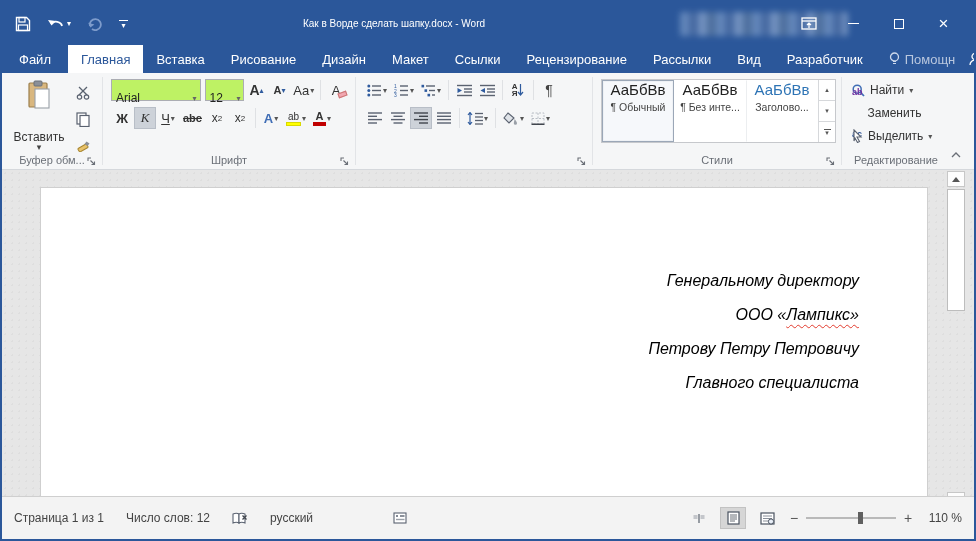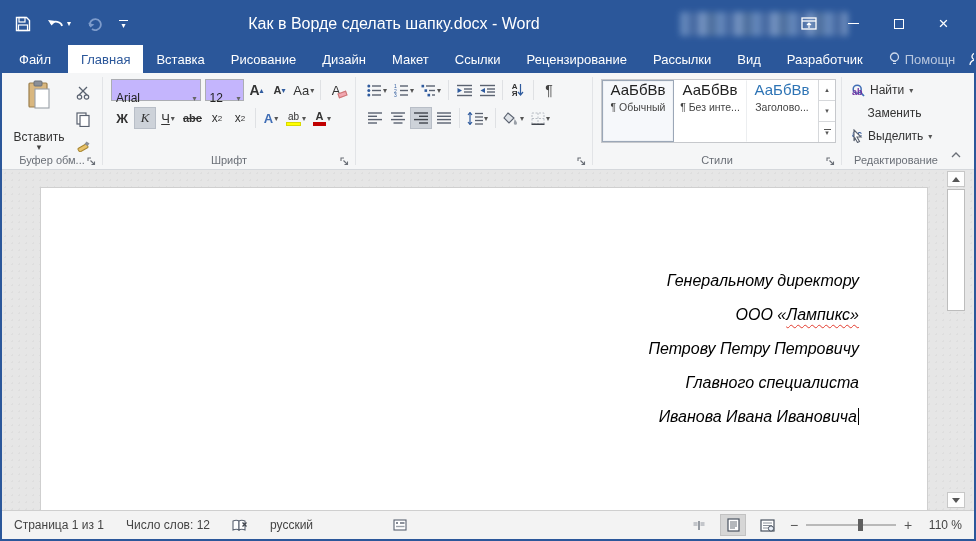--- a/index.html
+++ b/index.html
@@ -5,21 +5,21 @@
   html,body{margin:0;padding:0;background:#9aa3ad;font-family:"Liberation Sans","DejaVu Sans",sans-serif;}
   *{box-sizing:border-box;}
   .window{position:relative;width:976px;height:541px;background:#e6e6e6;border:2px solid #2b579a;overflow:hidden;}
 
   
   .titlebar{position:absolute;left:0;top:0;right:0;height:43px;background:#2b579a;}
   .tabrow{position:absolute;left:0;top:43px;right:0;height:28px;background:#2b579a;display:flex;align-items:stretch;}
   .circuit{position:absolute;left:0;top:0;pointer-events:none;opacity:.55;}
   .qat{position:absolute;left:10px;top:0;height:43px;display:flex;align-items:center;gap:10px;z-index:3;}
   .qat .btn{display:flex;align-items:center;gap:2px;padding:3px;cursor:default;}
-  .title{position:absolute;left:0;right:18px;top:0;height:43px;display:flex;align-items:center;justify-content:center;color:#ffffff;font-size:16px;z-index:2;pointer-events:none;}
+  .title{position:absolute;left:0;right:18px;top:0;height:43px;display:flex;align-items:center;justify-content:center;color:#ffffff;font-size:10px;z-index:2;pointer-events:none;}
   .title span{transform:translateX(-85px);}
   .blurbox{position:absolute;left:678px;top:10px;width:168px;height:24px;border-radius:2px;z-index:3;
     background:repeating-linear-gradient(90deg,#6d8fc0 0 9px,#4a6ca3 9px 18px,#7e9bc6 18px 27px,#54749f 27px 36px);
     filter:blur(3px);opacity:.85;}
   .winctl{position:absolute;right:8px;top:0;height:43px;display:flex;align-items:center;z-index:4;}
   .winctl .wbtn{width:45px;height:43px;display:flex;align-items:center;justify-content:center;color:#fff;}
   .wbtn .maxbox{width:10px;height:10px;border:1px solid #fff;}
   .wbtn .minbar{width:11px;height:1px;background:#fff;}
   .wbtn.close{font-size:17px;font-weight:400;}
 
@@ -44,21 +44,21 @@
   .clip-body{display:flex;gap:4px;padding-left:6px;}
   .paste-btn{display:flex;flex-direction:column;align-items:center;width:58px;padding-top:3px;cursor:default;}
   .paste-label{font-size:12px;color:#333;margin-top:20px;}
   .paste-caret{font-size:9px;color:#444;line-height:6px;}
   .clip-col{display:flex;flex-direction:column;gap:6px;padding-top:6px;}
   .small-ibtn{width:22px;height:20px;display:flex;align-items:center;justify-content:center;cursor:default;border:1px solid transparent;}
 
   
   .g-rows{display:flex;flex-direction:column;gap:4px;padding:1px 6px 0 6px;}
   .rrow{display:flex;align-items:center;gap:1px;height:24px;}
-  .combo{display:flex;align-items:center;border:1px solid #abadb3;background:#c4b5fd;height:22px;padding:16px 2px 0 4px;}
+  .combo{display:flex;align-items:center;border:1px solid #abadb3;background:#bef264;height:22px;padding:16px 2px 0 4px;}
   .combo input{border:none;outline:none;width:100%;font-size:12px;color:#222;background:transparent;font-family:inherit;padding:0;}
   .combo .caret{color:#666;font-size:8px;padding:0 1px;}
   .fbtn{min-width:22px;height:22px;display:flex;align-items:center;justify-content:center;font-size:13px;color:#333;cursor:default;border:1px solid transparent;padding:0 2px;}
   .fbtn.active{background:#cdd2d9;border-color:#b8bec7;}
   .fbtn .caret{font-size:8px;color:#555;margin-left:1px;}
   .vr{width:1px;height:20px;background:#dfe1e4;margin:0 3px;}
   .grow-up{position:relative;font-size:14px;font-weight:bold;color:#333;}
   .tri{font-size:8px;color:#2f5b9e;}
   .ltr-b{font-weight:bold;}
   .ltr-i{font-style:italic;font-family:"Liberation Serif","DejaVu Serif",serif;}
@@ -102,21 +102,21 @@
   .tcursor{display:inline-block;width:1px;height:17px;background:#000;vertical-align:-3px;margin-left:1px;}
 
   
   .vscroll{position:absolute;right:7px;top:1px;bottom:0;width:22px;}
   .sc-btn{position:absolute;left:2px;width:18px;height:16px;background:#fdfdfd;border:1px solid #c7c7c7;display:flex;align-items:center;justify-content:center;font-size:7px;color:#444;cursor:default;}
   .sc-up{top:0;}
   .sc-down{bottom:2px;}
   .sc-thumb{position:absolute;left:2px;top:18px;width:18px;height:122px;background:#ffffff;border:1px solid #bdbdbd;cursor:default;}
 
   
-  .statusbar{position:absolute;left:0;right:0;bottom:0;height:29px;background:#f3f3f3;border-top:1px solid #cfcfcf;display:flex;align-items:center;font-size:12px;color:#444;}
+  .statusbar{position:absolute;left:0;right:0;bottom:0;height:43px;background:#f3f3f3;border-top:1px solid #cfcfcf;display:flex;align-items:center;font-size:12px;color:#444;}
   .sb-left{display:flex;align-items:center;gap:22px;padding-left:12px;}
   .sb-item{display:flex;align-items:center;gap:6px;cursor:default;}
   .sb-right{margin-left:auto;display:flex;align-items:center;gap:8px;padding-right:12px;}
   .viewbtn{width:26px;height:22px;display:flex;align-items:center;justify-content:center;cursor:default;border:1px solid transparent;}
   .viewbtn.active{background:#d6d6d6;border-color:#c2c2c2;}
   .zoomctl{display:flex;align-items:center;gap:6px;}
   .zoom-track{position:relative;width:90px;height:2px;background:#b9b9b9;cursor:default;}
   .zoom-thumb{position:absolute;left:52px;top:-5px;width:5px;height:12px;background:#5f5f5f;}
   .zoom-sign{font-size:14px;color:#555;cursor:default;width:12px;text-align:center;}
   .zoom-label{width:40px;text-align:right;color:#444;}
@@ -590,21 +590,20 @@
     </div>
   </div>
 
   <div class="docarea">
     <div class="page">
       <div class="doc-text">
         <div class="doc-line"><span>Генеральному директору</span><span class="spell"></span></div>
         <div class="doc-line"><span>ООО «</span><span class="spell">Лампикс»</span></div>
         <div class="doc-line"><span>Петрову Петру Петровичу</span><span class="spell"></span></div>
         <div class="doc-line"><span>Главного специалиста</span><span class="spell"></span></div>
-        <div class="doc-line"><span>Иванова Ивана Ивановича</span><span class="spell"></span><span class="tcursor"></span></div>
       </div>
     </div>
     <div class="vscroll">
       <div class="sc-btn sc-up">
         <svg width="8" height="5" viewBox="0 0 8 5">
             <path d="M0 5 L4 0 L8 5 Z" fill="#555"></path>
           </svg>
       </div>
       <div class="sc-thumb"></div>
       <div class="sc-btn sc-down">

